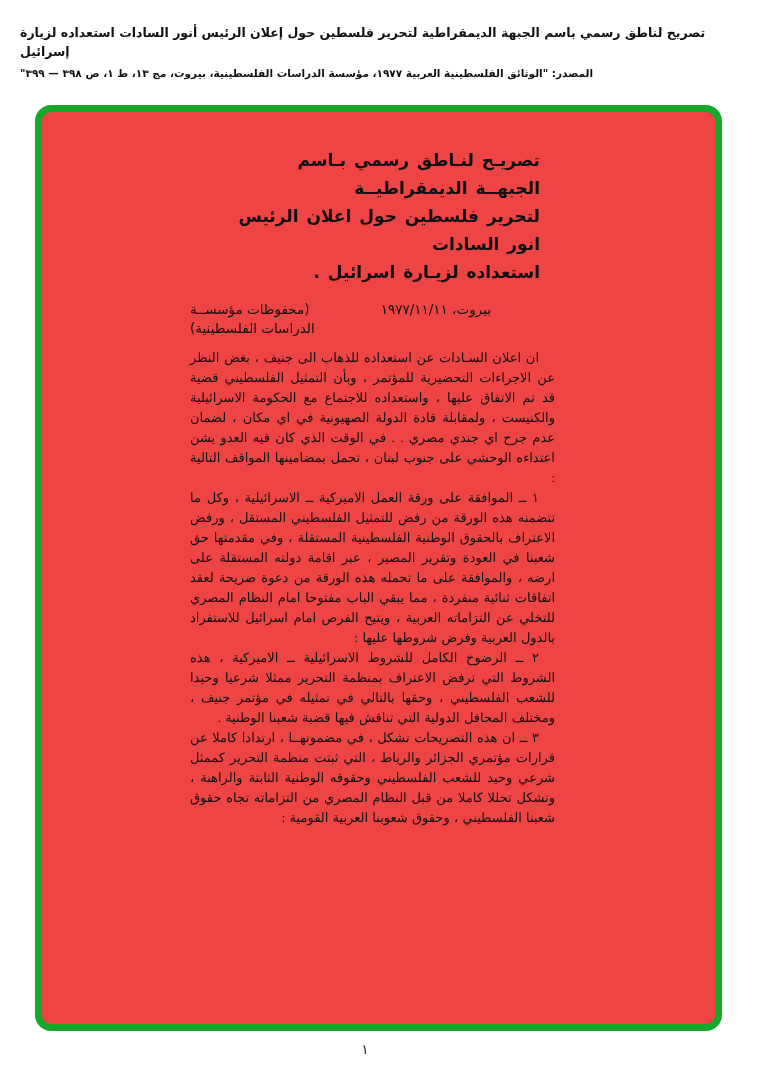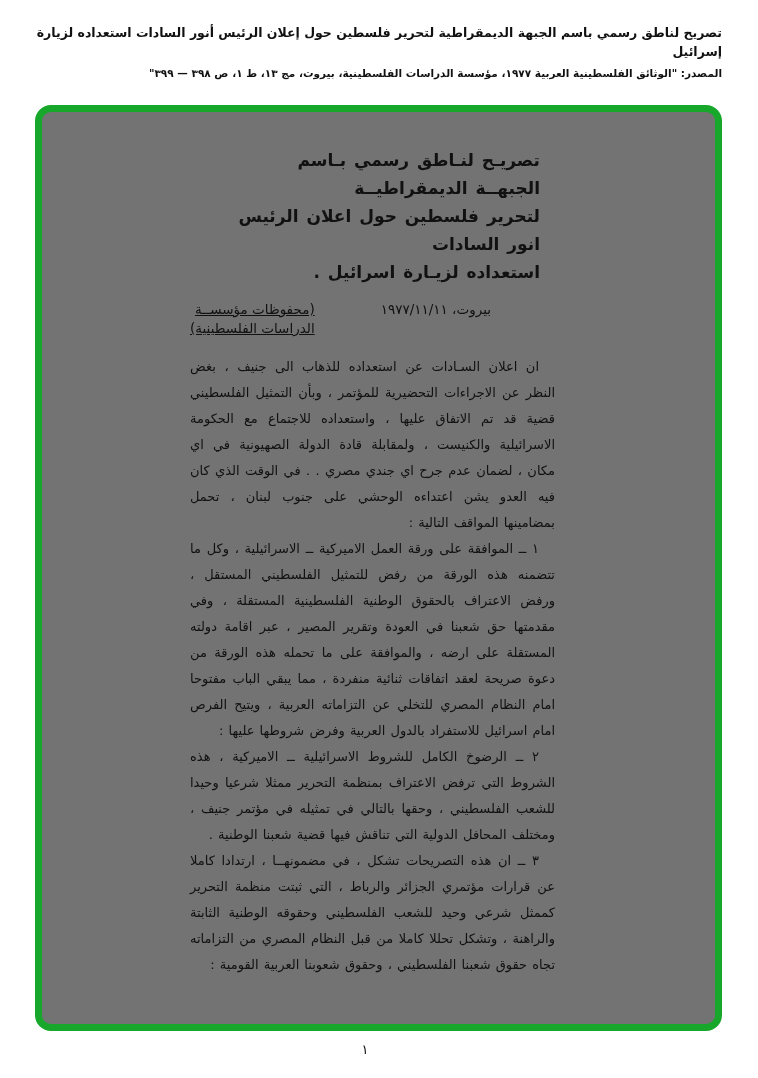--- a/index.html
+++ b/index.html
@@ -3,46 +3,46 @@
 <meta charset="utf-8">
 <style>
   html,body{margin:0;padding:0;}
   body{
     width:758px;height:1078px;position:relative;overflow:hidden;
     background:#ffffff;color:#111;
     font-family:"DejaVu Sans", sans-serif;
   }
   .page-header{
     position:absolute;top:24px;left:20px;right:36px;
-    direction:rtl;text-align:right;
+    direction:rtl;text-align:left;
   }
   .header-title{font-size:12.5px;font-weight:bold;line-height:1.5;letter-spacing:0;}
   .header-source{font-size:10.5px;font-weight:bold;margin-top:5px;}
   .green-frame{
     position:absolute;left:35px;top:105px;width:687px;height:926px;
     box-sizing:border-box;border:7px solid #17a82b;border-radius:16px;
-    background:#737373;
+    background:#ef4444;
   }
   .statement-content{
     position:absolute;top:34px;right:160px;width:365px;
     direction:rtl;
   }
   .statement-title{
     font-weight:bold;font-size:17px;line-height:28px;
     width:306px;margin-right:15px;text-align:right;word-spacing:2px;
   }
   .dateline{
     display:flex;justify-content:space-between;align-items:flex-start;
     margin-top:14px;font-size:13.5px;line-height:19px;
   }
   .dateline-place-date{margin-right:64px;white-space:nowrap;}
-  .archive-note{text-align:right;text-decoration:underline;}
+  .archive-note{text-align:left;}
   .statement-body{
-    margin-top:16px;font-size:13px;line-height:26px;
-    text-align:justify;word-spacing:1px;
+    margin-top:10px;font-size:13px;line-height:20px;
+    text-align:justify;word-spacing:1px;font-family:Liberation Serif, serif;
   }
   .statement-body p{margin:0;text-indent:16px;}
   .page-number{
     position:absolute;top:1042px;left:0;right:28px;
     text-align:center;font-size:13px;color:#111;
   }
 </style>
 </head>
 <body>
 

